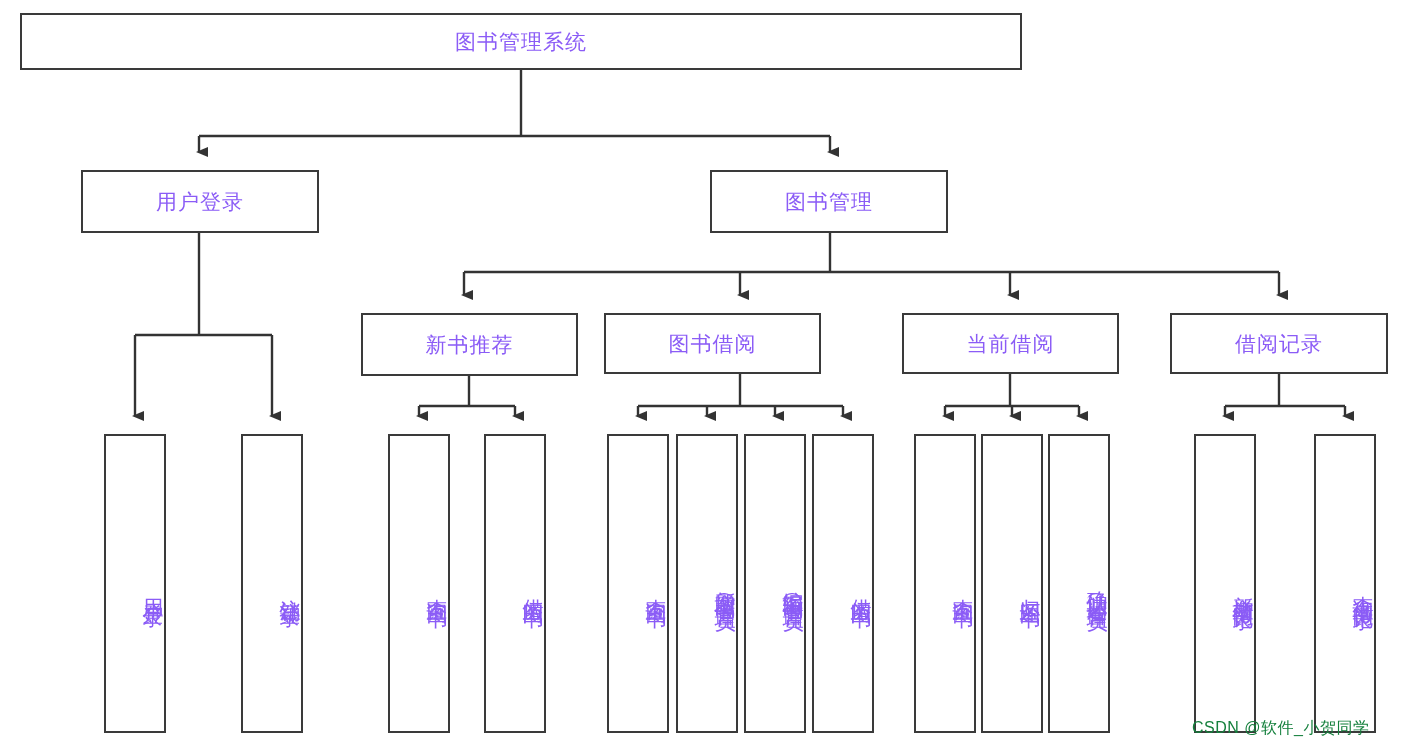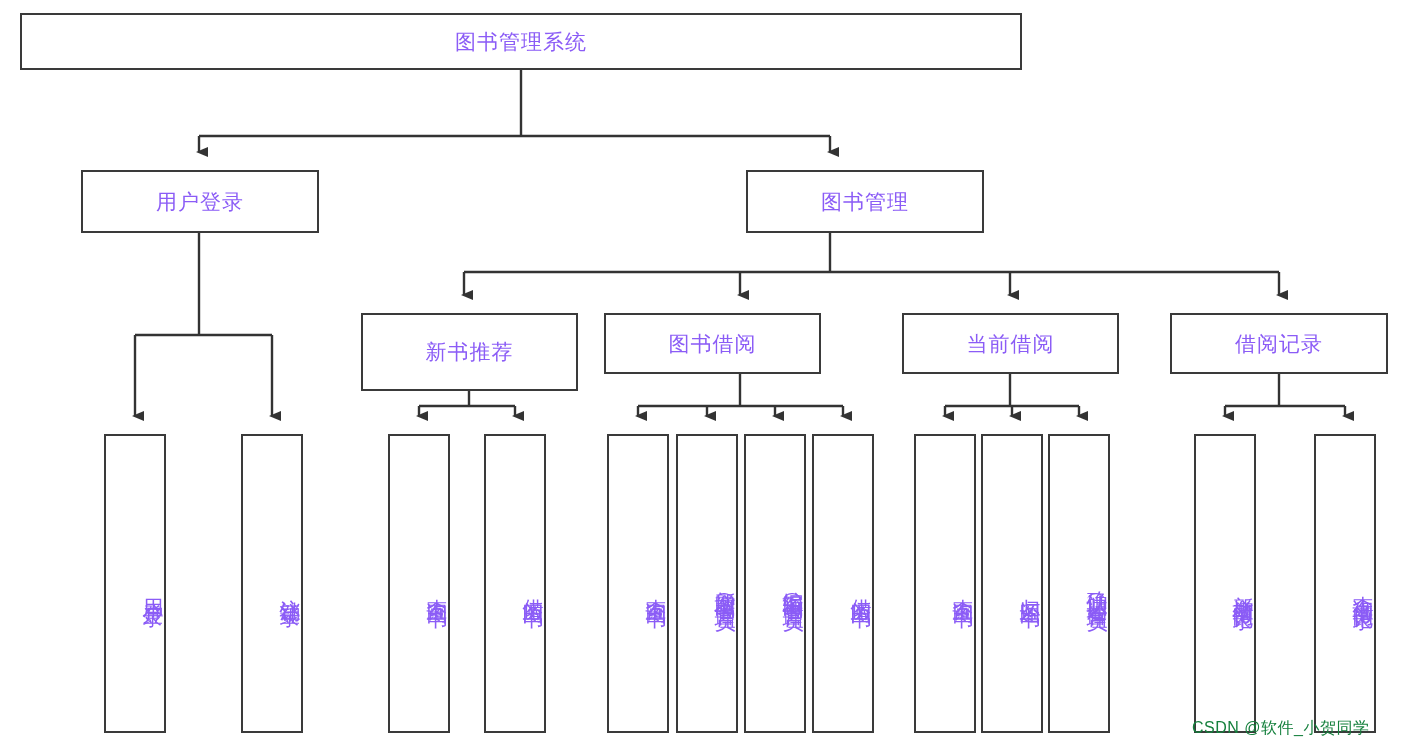--- a/index.html
+++ b/index.html
@@ -132,25 +132,25 @@
     </g>
   </svg>
 
   <div class="node horiz" style="left:20px; top:13px; width:1002px; height:57px;">
     <span>图书管理系统</span>
   </div>
 
   <div class="node horiz" style="left:81px; top:170px; width:238px; height:63px;">
     <span>用户登录</span>
   </div>
-  <div class="node horiz" style="left:746px; top:170px; width:238px; height:63px;">
+  <div class="node horiz" style="left:710px; top:170px; width:238px; height:63px;">
     <span>图书管理</span>
   </div>
 
-  <div class="node horiz" style="left:361px; top:313px; width:217px; height:78px;">
+  <div class="node horiz" style="left:361px; top:313px; width:217px; height:63px;">
     <span>新书推荐</span>
   </div>
   <div class="node horiz" style="left:604px; top:313px; width:217px; height:61px;">
     <span>图书借阅</span>
   </div>
   <div class="node horiz" style="left:902px; top:313px; width:217px; height:61px;">
     <span>当前借阅</span>
   </div>
   <div class="node horiz" style="left:1170px; top:313px; width:218px; height:61px;">
     <span>借阅记录</span>

